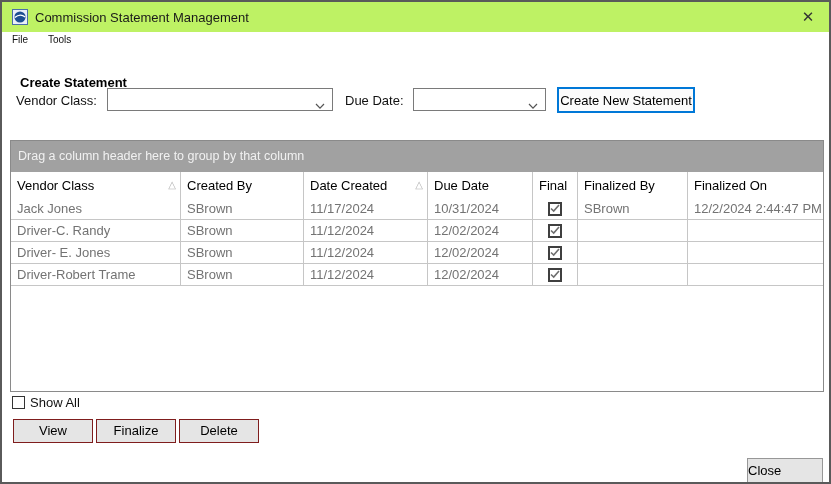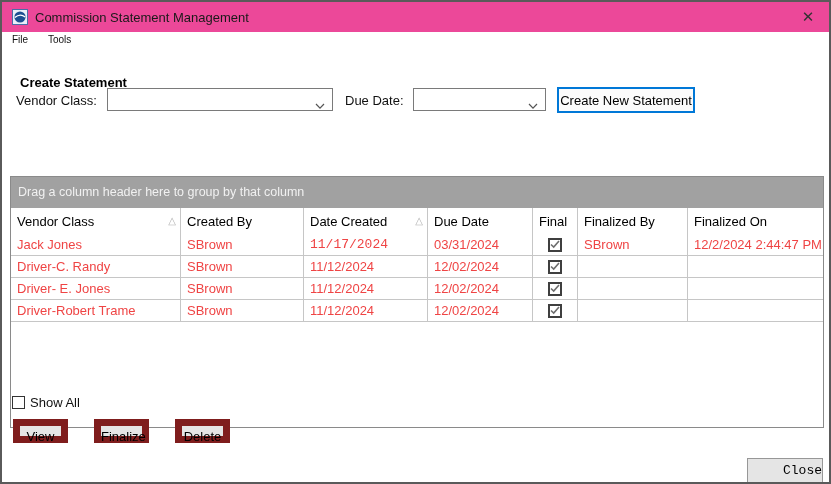--- a/index.html
+++ b/index.html
@@ -5,21 +5,21 @@
   * { margin:0; padding:0; box-sizing:border-box; }
   html,body { background:#fff; }
   body { font-family:"Liberation Sans", sans-serif; color:#000; }
 
   .window {
     position:relative; width:831px; height:484px;
     background:#fff; border:2px solid #5a5a5a; overflow:hidden;
   }
 
   
-  .titlebar { position:absolute; left:0; top:0; width:100%; height:30px; background:#ec4899; }
+  .titlebar { position:absolute; left:0; top:0; width:100%; height:30px; background:#bef264; }
   .app-icon { position:absolute; left:10px; top:7px; width:16px; height:16px; }
   .title-text { position:absolute; left:33px; top:8px; font-size:13px; color:#1a1a1a; white-space:nowrap; }
   .close-x { position:absolute; right:11px; top:5px; width:20px; height:20px; font-size:15px; line-height:20px;
              text-align:center; color:#333; cursor:default; font-weight:400; }
 
   
   .menubar { position:absolute; left:0; top:31px; width:100%; height:19px; padding-left:8px; font-size:10px; }
   .menu-item { display:inline-block; margin-right:13px; color:#111; padding:1px 2px; }
 
   
@@ -28,47 +28,47 @@
   .combo { position:absolute; height:23px; background:#fff; border:1px solid #7a7a7a; }
   .combo .chevron { position:absolute; right:7px; top:7px; }
   .primary-btn {
     position:absolute; left:555px; top:85px; width:138px; height:26px;
     background:#fbfbfb; border:2px solid #0078d7; font-family:"Liberation Sans",sans-serif;
     font-size:13px; color:#000; text-align:center; line-height:21px; cursor:default;
   }
 
   
   .grid { position:absolute; left:8px; top:138px; width:814px; height:252px;
-          border:1px solid #8a8a8a; background:#fff; overflow:hidden;margin-top:36px; }
+          border:1px solid #8a8a8a; background:#fff; overflow:hidden; }
   .group-band { height:31px; background:#a1a1a1; color:#f1f1f1; font-size:12.5px;
                 line-height:31px; padding-left:7px; white-space:nowrap; }
   .grid-header { display:flex; height:26px; background:#fff; }
   .grid-header .hcell { display:flex; align-items:center; justify-content:space-between;
     font-size:13px; color:#000; padding:0 4px 0 6px; border-right:1px solid #c6c6c6;
     overflow:hidden; white-space:nowrap; }
   .grid-header .hcell:last-child { border-right:none; }
   .sort-glyph { font-size:10px; color:#b3b3b3; line-height:10px; }
   .grid-row { display:flex; height:22px; border-bottom:1px solid #c6c6c6; }
   .grid-row .cell { font-size:13px; line-height:21px; padding-left:6px; border-right:1px solid #c6c6c6;
-    overflow:hidden; white-space:nowrap; color:#ef4444; }
+    overflow:hidden; white-space:nowrap; color:#737373; }
   .grid-row .cell:last-child { border-right:none; }
   .cell.cb { display:flex; align-items:center; justify-content:center; padding-left:0; }
   .gridcheck { width:14px; height:14px; border:2px solid #3f3f3f; background:#fff;
     display:flex; align-items:center; justify-content:center; }
 
   
   .showall { position:absolute; left:10px; top:392px; height:16px; display:flex; align-items:center; }
   .showall-box { width:13px; height:13px; border:1px solid #333; background:#fff; margin-right:5px; }
   .showall-label { font-size:13px; color:#111; }
   .btnrow { position:absolute; left:11px; top:417px; display:flex; }
-  .action-btn { width:55px; height:24px; margin-right:26px; background:#e5e5e5; border:7px solid #7f1d1d;
+  .action-btn { width:80px; height:24px; margin-right:3px; background:#e5e5e5; border:1px solid #7f1d1d;
     font-family:"Liberation Sans",sans-serif; font-size:13px; color:#000; text-align:center; line-height:22px; cursor:default; }
   .close-btn { position:absolute; left:745px; top:456px; width:76px; height:25px; background:#e5e5e5;
-    border:1px solid #979797; font-family:Liberation Mono, monospace; font-size:13px; color:#000;
-    text-align:right; line-height:23px; cursor:default; }
+    border:1px solid #979797; font-family:Liberation Sans, sans-serif; font-size:13px; color:#000;
+    text-align:left; line-height:23px; cursor:default; }
 </style>
 </head>
 <body>
 
 <div class="window">
 
   <div class="titlebar">
     <span class="app-icon">
       <svg width="16" height="16" viewBox="0 0 16 16">
         <rect x="0.5" y="0.5" width="15" height="15" fill="#e9eff9" stroke="#4a6ea9"></rect>
@@ -133,22 +133,22 @@
           <span>Finalized By</span>
         </div>
         <div class="hcell" style="width: 135px;">
           <span>Finalized On</span>
         </div>
       </div>
     <div id="grid-rows">
         <div class="grid-row">
           <div class="cell" style="width: 170px;">Jack Jones</div>
           <div class="cell" style="width: 123px;">SBrown</div>
-          <div class="cell" style="width: 124px; font-family: Liberation Mono, monospace;">11/17/2024</div>
-          <div class="cell" style="width: 105px;">03/31/2024</div>
+          <div class="cell" style="width: 124px;">11/17/2024</div>
+          <div class="cell" style="width: 105px;">10/31/2024</div>
           <div class="cell cb" style="width: 45px;">
             <span class="gridcheck">
               <svg width="10" height="9" viewBox="0 0 10 9">
                 <path d="M1 4.5 L3.7 7 L9 1" stroke="#6e6e6e" stroke-width="1.6" fill="none"></path>
               </svg>
             </span>
           </div>
           <div class="cell" style="width: 110px;">SBrown</div>
           <div class="cell" style="width: 135px;">12/2/2024 2:44:47 PM</div>
         </div>

